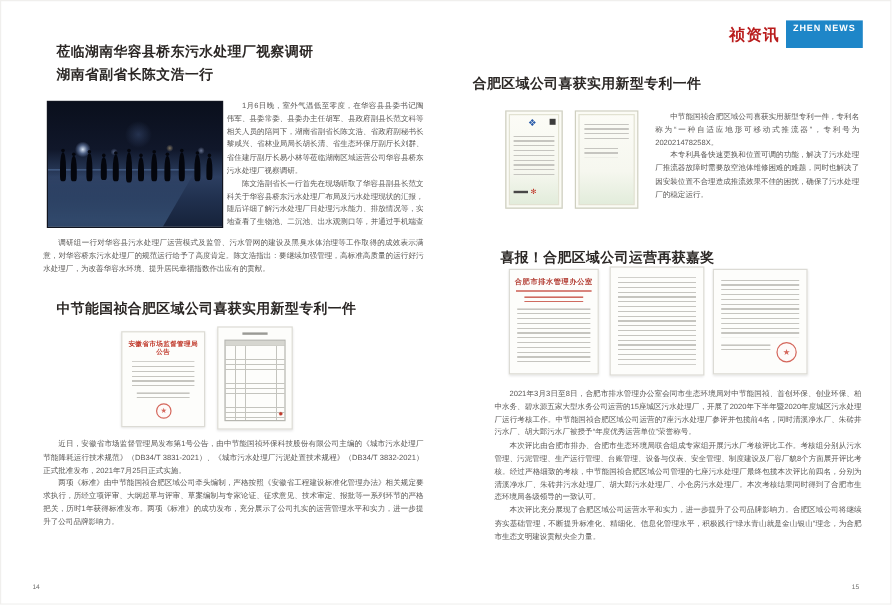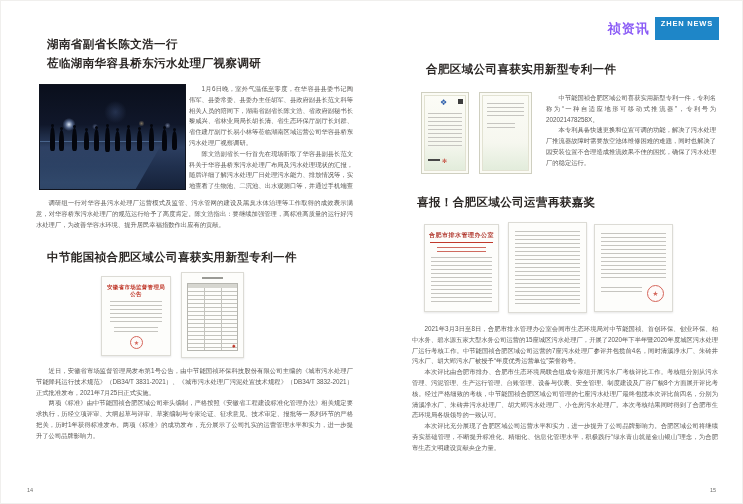--- a/index.html
+++ b/index.html
@@ -4,21 +4,21 @@
 <style>
   * { margin:0; padding:0; box-sizing:border-box; }
   html,body { background:#ffffff; }
   body { font-family:"Liberation Sans","DejaVu Sans",sans-serif; }
   .spread {
     position:relative; width:743px; height:504px; background:#ffffff;
     overflow:hidden; box-shadow: inset 0 0 0 1px #f0efed;
   }
   
   .masthead { position:absolute; top:17px; right:24px; display:flex; align-items:center; gap:5px; }
-  .brand-cn { font-family:Liberation Serif, serif; font-weight:700; font-size:13px; color:#8b5cf6; letter-spacing:1px;text-align:center; }
+  .brand-cn { font-family:Liberation Serif, serif; font-weight:700; font-size:13px; color:#b91c1c; letter-spacing:1px;text-align:center; }
   .brand-en { background:#1e86c8; color:#ffffff; font-size:7.5px; font-weight:700; padding:2px 6px 12px; letter-spacing:0.8px; }
   
   .h1 { position:absolute; font-size:11.5px; font-weight:700; color:#2b2725; line-height:19px; letter-spacing:0.4px; }
   .h2 { position:absolute; font-size:11.5px; font-weight:700; color:#2b2725; letter-spacing:0.4px; }
   
   .body-text { position:absolute; font-size:6.3px; line-height:10.8px; color:#5a5856; text-align:justify; }
   .body-text p { text-indent:2em; }
   
   .photo {
     position:absolute; overflow:hidden; border:1px solid #10141f;
@@ -70,22 +70,22 @@
 <body>
 
 <div class="spread">
 
   <div class="masthead">
     <span class="brand-cn">祯资讯</span>
     <span class="brand-en">ZHEN NEWS</span>
   </div>
 
   <div class="h1" style="left:47px; top:35px; width:305px;">
+    <div>莅临湖南华容县桥东污水处理厂视察调研</div>
     <div>湖南省副省长陈文浩一行</div>
-    <div>莅临湖南华容县桥东污水处理厂视察调研</div>
   </div>
 
   <div class="photo" style="left:39px; top:84px; width:147px; height:106px;">
     <div class="road"></div>
     <span class="person" style="left:7%;  top:40%; height:24px;"></span>
     <span class="person" style="left:13%; top:43%; height:21px;"></span>
     <span class="person" style="left:22%; top:41%; height:23px;"></span>
     <span class="person" style="left:30%; top:44%; height:19px;"></span>
     <span class="person" style="left:37%; top:42%; height:22px;"></span>
     <span class="person" style="left:45%; top:40%; height:25px;"></span>
@@ -119,41 +119,41 @@
     <div class="table-caption"></div>
     <div class="table-grid" style="left:5px; right:5px; top:10px; bottom:6px;"></div>
     <div class="redmark" style="right:7px; bottom:8px; font-size:5px;">✹</div>
   </div>
 
   <div class="body-text" style="left:36px; top:366px; width:317px;">
     <p>近日，安徽省市场监督管理局发布第1号公告，由中节能国祯环保科技股份有限公司主编的《城市污水处理厂节能降耗运行技术规范》（DB34/T 3831-2021）、《城市污水处理厂污泥处置技术规程》（DB34/T 3832-2021）正式批准发布，2021年7月25日正式实施。</p>
     <p>两项《标准》由中节能国祯合肥区域公司牵头编制，严格按照《安徽省工程建设标准化管理办法》相关规定要求执行，历经立项评审、大纲起草与评审、草案编制与专家论证、征求意见、技术审定、报批等一系列环节的严格把关，历时1年获得标准发布。两项《标准》的成功发布，充分展示了公司扎实的运营管理水平和实力，进一步提升了公司品牌影响力。</p>
   </div>
 
-  <div class="h2" style="left:426px; top:62px;">合肥区域公司喜获实用新型专利一件</div>
+  <div class="h2" style="left:394px; top:62px;">合肥区域公司喜获实用新型专利一件</div>
 
   <div class="cert" style="left:421px; top:92px; width:48px; height:82px;">
     <span class="emblem" style="left:18px; top:6px;">❖</span>
     <span class="qr" style="right:5px; top:6px;"></span>
     <div class="lines" style="left:6px; right:6px; top:20px; height:34px;"></div>
     <div class="cert-bar" style="left:6px; bottom:12px; width:12px;"></div>
     <span class="redmark" style="left:20px; bottom:9px;">✻</span>
   </div>
 
   <div class="cert" style="left:479px; top:92px; width:53px; height:82px;">
     <div class="lines" style="left:7px; right:7px; top:10px; height:14px;"></div>
     <div class="lines" style="left:7px; right:16px; top:30px; height:8px;"></div>
   </div>
 
   <div class="body-text" style="left:546px; top:93px; width:170px;">
     <p>中节能国祯合肥区域公司喜获实用新型专利一件，专利名称为“一种自适应地形可移动式推流器”，专利号为202021478258X。</p>
     <p>本专利具备快速更换和位置可调的功能，解决了污水处理厂推流器故障时需要放空池体维修困难的难题，同时也解决了因安装位置不合理造成推流效果不佳的困扰，确保了污水处理厂的稳定运行。</p>
   </div>
 
-  <div class="h2" style="left:417px; top:195px;">喜报！合肥区域公司运营再获嘉奖</div>
+  <div class="h2" style="left:417px; top:207px;">喜报！合肥区域公司运营再获嘉奖</div>
 
   <div class="doc" style="left:424px; top:224px; width:75px; height:88px;">
     <div class="doc-header-red">合肥市排水管理办公室</div>
     <div class="red-rule"></div>
     <div class="red-sublines"></div>
     <div class="lines" style="left:6px; right:6px; top:32px; bottom:6px;"></div>
   </div>
 
   <div class="doc" style="left:508px; top:222px; width:79px; height:91px;">
     <div class="lines" style="left:6px; right:6px; top:8px; bottom:8px;"></div>

